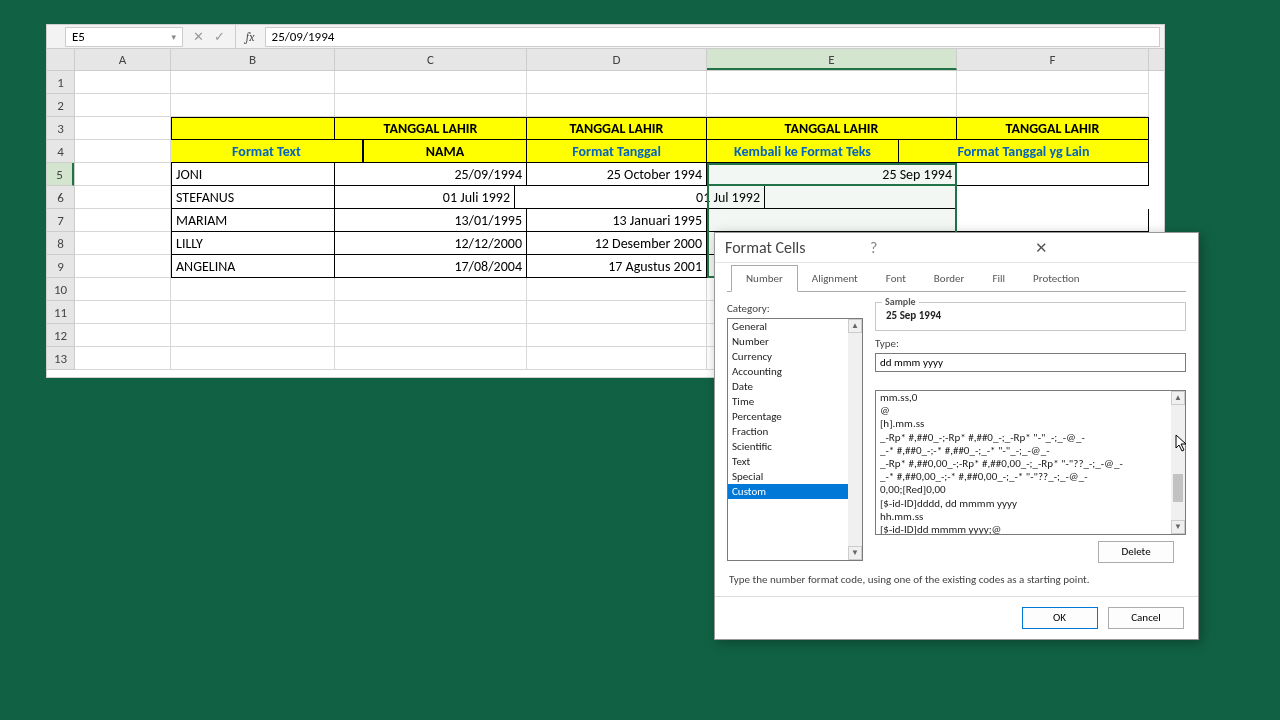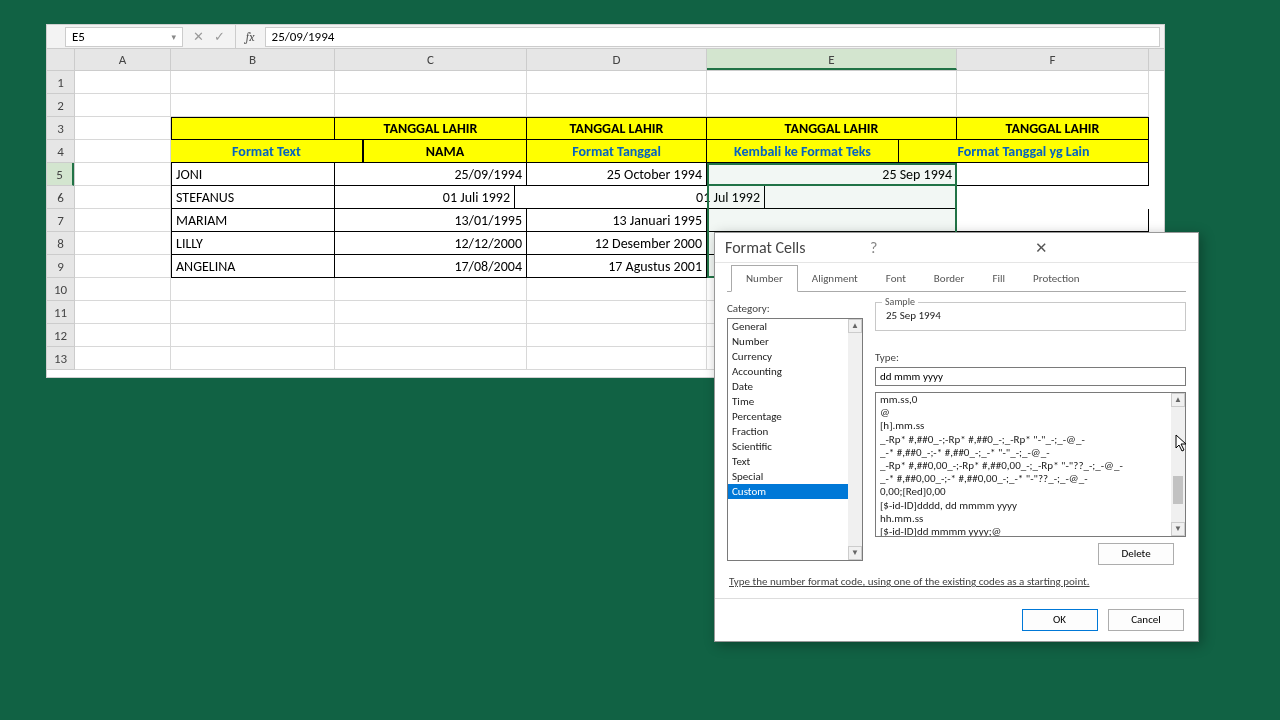--- a/index.html
+++ b/index.html
@@ -155,46 +155,46 @@
     height: 243px;
     overflow: hidden;
     position: relative;
     background: #fff;
   }
   .cat-item { padding: 1px 4px; font-size: 11px; color: #222; }
   .cat-item.sel { background: #0078d7; color: #fff; }
   .cat-scroll { position: absolute; right: 0; top: 0; bottom: 0; width: 14px; background: #f0f0f0; display: flex; flex-direction: column; }
   .sc-btn { height: 14px; text-align: center; font-size: 8px; color: #666; background: #f0f0f0; border: 1px solid #ccc; }
   .right-col { flex: 1; }
-  .sample-box { border: 1px solid #c8c8c8; padding: 6px 2px 8px 10px; margin-bottom: 20px; position: relative; }
+  .sample-box { border: 1px solid #c8c8c8; padding: 6px 2px 8px 10px; margin-bottom: 6px; position: relative; font-weight: bold; }
   .sample-box .lbl { position: absolute; top: -8px; left: 6px; background: #fff; padding: 0 3px; font-size: 10px; color: #555; }
   .sample-val { font-size: 11px; color: #222; }
   .type-in {
     width: 100%;
     border: 1px solid #7a7a7a;
     height: 19px;
     padding: 0 4px;
     font-size: 11px;
     font-family: inherit;
-    margin-bottom: 6px;
+    margin-bottom: 18px;
   }
   .fmt-list {
     border: 1px solid #7a7a7a;
     height: 145px;
     overflow: hidden;
     position: relative;
     background: #fff;
     font-size: 11px;
   }
   .fmt-item { padding: 0 4px; line-height: 13.2px; white-space: nowrap; overflow: hidden; text-overflow: clip; color: #222;}
   .fmt-scroll { position: absolute; right: 0; top: 0; bottom: 0; width: 14px; background: #f0f0f0; display: flex; flex-direction: column; }
   .track { flex: 1; background: #f0f0f0; position: relative; }
   .thumb { position: absolute; left: 2px; right: 2px; background: #c2c2c2; border-radius: 0; }
   .del-row { text-align: right; padding: 6px 12px 2px 0; }
-  .hint { padding: 4px 22px 10px 14px; color: #444; font-size: 11px; text-decoration: underline; }
+  .hint { padding: 4px 22px 10px 14px; color: #444; font-size: 11px; }
   .dlg-btns { border-top: 1px solid #ddd; padding: 10px 14px; text-align: right; }
   .dlg-btn {
     display: inline-block;
     min-width: 76px;
     height: 22px;
     line-height: 20px;
     border: 1px solid #adadad;
     text-align: center;
     margin-left: 8px;
     font-size: 11px;

